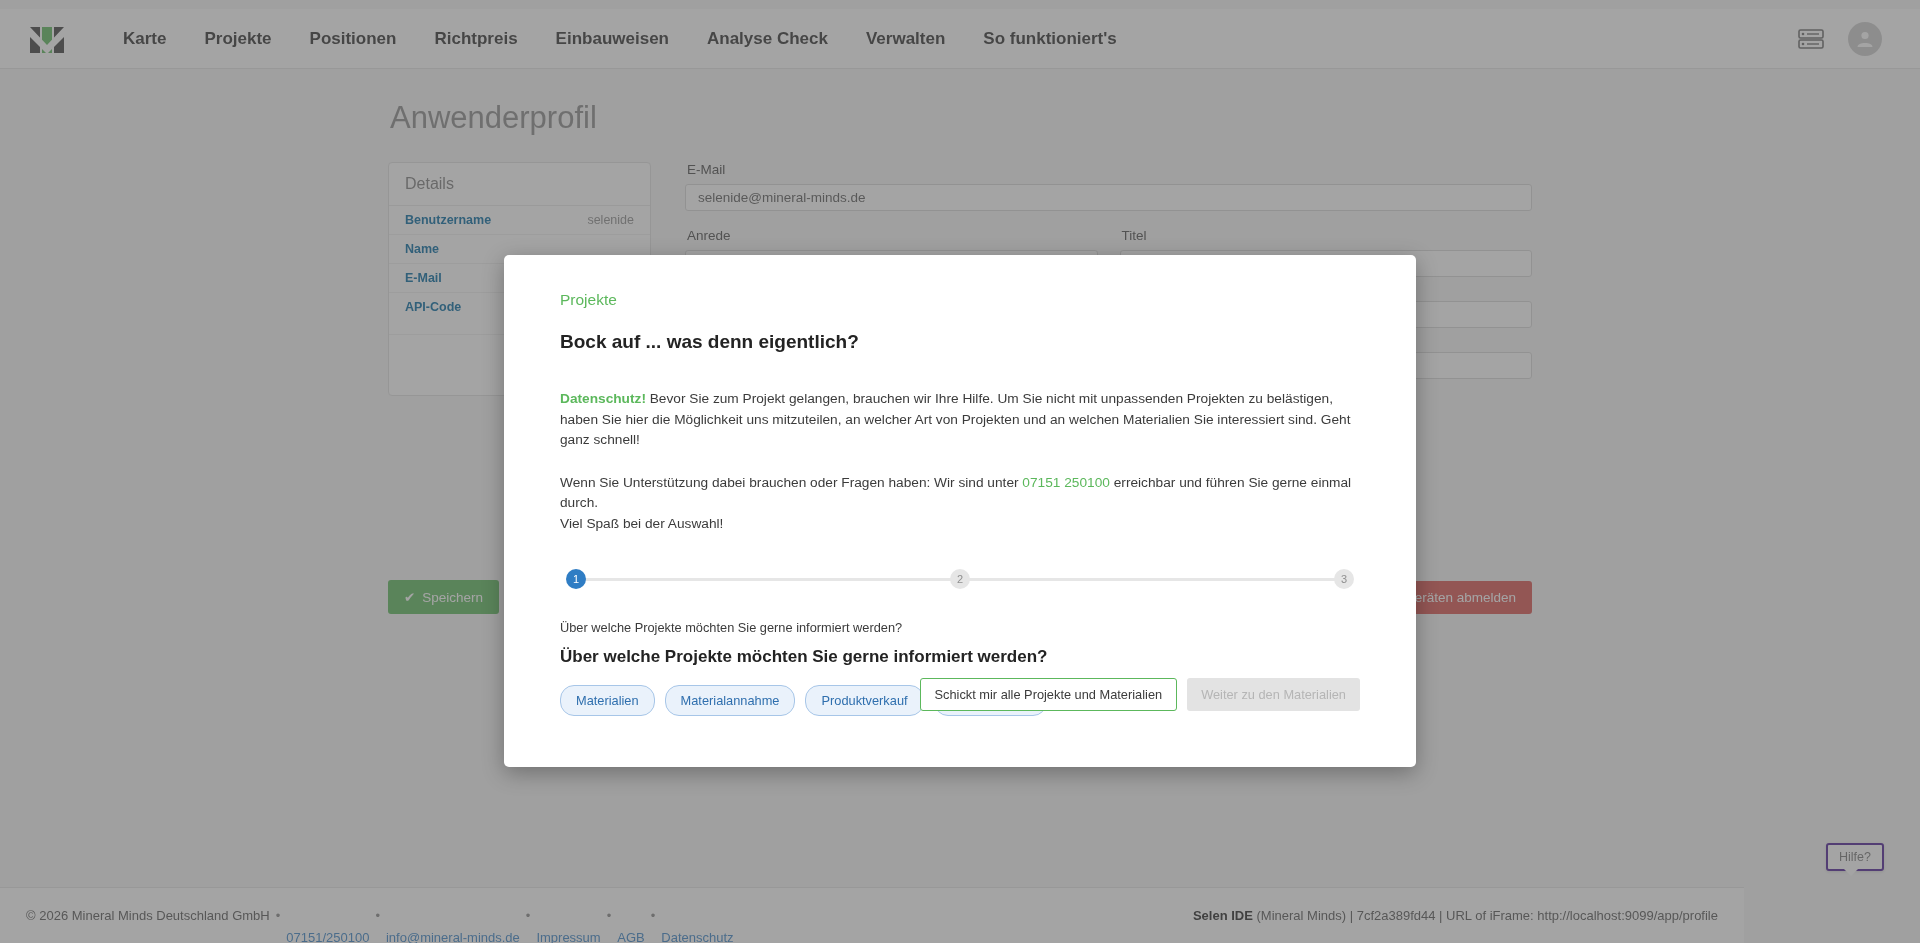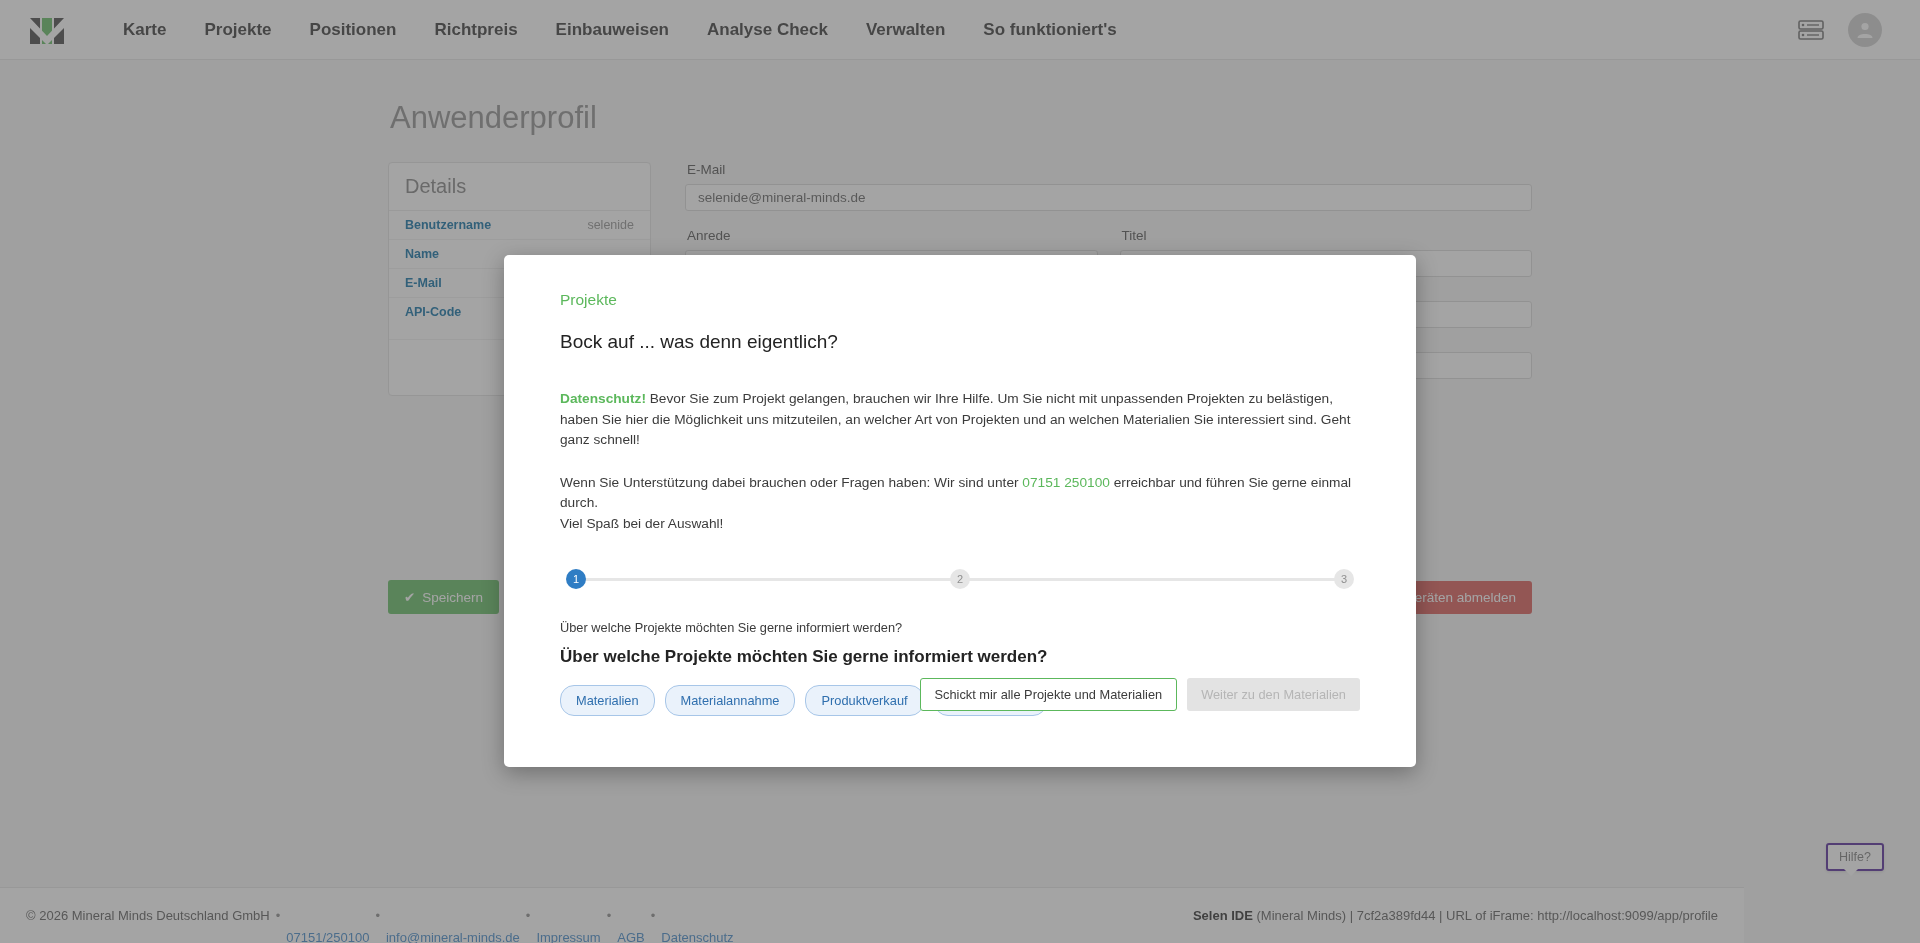--- a/index.html
+++ b/index.html
@@ -11,21 +11,21 @@
     overflow: hidden;
   }
   #app {
     position: relative;
     width: 1920px; height: 943px;
     background: #f5f5f5;
   }
 
   
   .navbar {
-    position: absolute; top: 0; left: 0;
+    position: absolute; top: 9px; left: 0;
     width: 1920px; height: 60px;
     background: #ffffff;
     border-bottom: 1px solid #e4e4e4;
     display: flex; align-items: center;
     padding: 0 22px;
     z-index: 5;
   }
   .brand {
     width: 56px; height: 40px;
     display: flex; align-items: center; justify-content: center;
@@ -83,21 +83,21 @@
     width: 263px;
     background: #ffffff;
     border: 1px solid #e0e0e0;
     border-radius: 4px;
     overflow: hidden;
     flex: none;
     height: 234px;
   }
   .details-head {
     padding: 12px 16px;
-    font-size: 20px; color: #7d7d7d;
+    font-size: 16px; color: #7d7d7d;
     border-bottom: 1px solid #e8e8e8;
   }
   .details-row {
     display: flex; justify-content: space-between;
     padding: 7px 16px;
     font-size: 12.5px;
     border-bottom: 1px solid #efefef;
   }
   .details-row .k { color: #0369a1; font-weight: bold; }
   .details-row .v { color: #8d8d8d; }
@@ -202,21 +202,21 @@
     padding: 36px 56px;
     z-index: 21;
   }
   .modal-kicker {
     color: #5cb85c;
     font-size: 15.5px;
     margin-bottom: 22px;
   }
   .modal-title {
     font-size: 19px;
-    font-weight: normal;
+    font-weight: bold;
     color: #232323;
     margin-bottom: 36px;
   }
   .modal-p {
     font-size: 13.7px;
     color: #3b3b3b;
     line-height: 1.5;
     margin-bottom: 22px;
   }
   .modal-p .accent { color: #5cb85c; font-weight: bold; }

